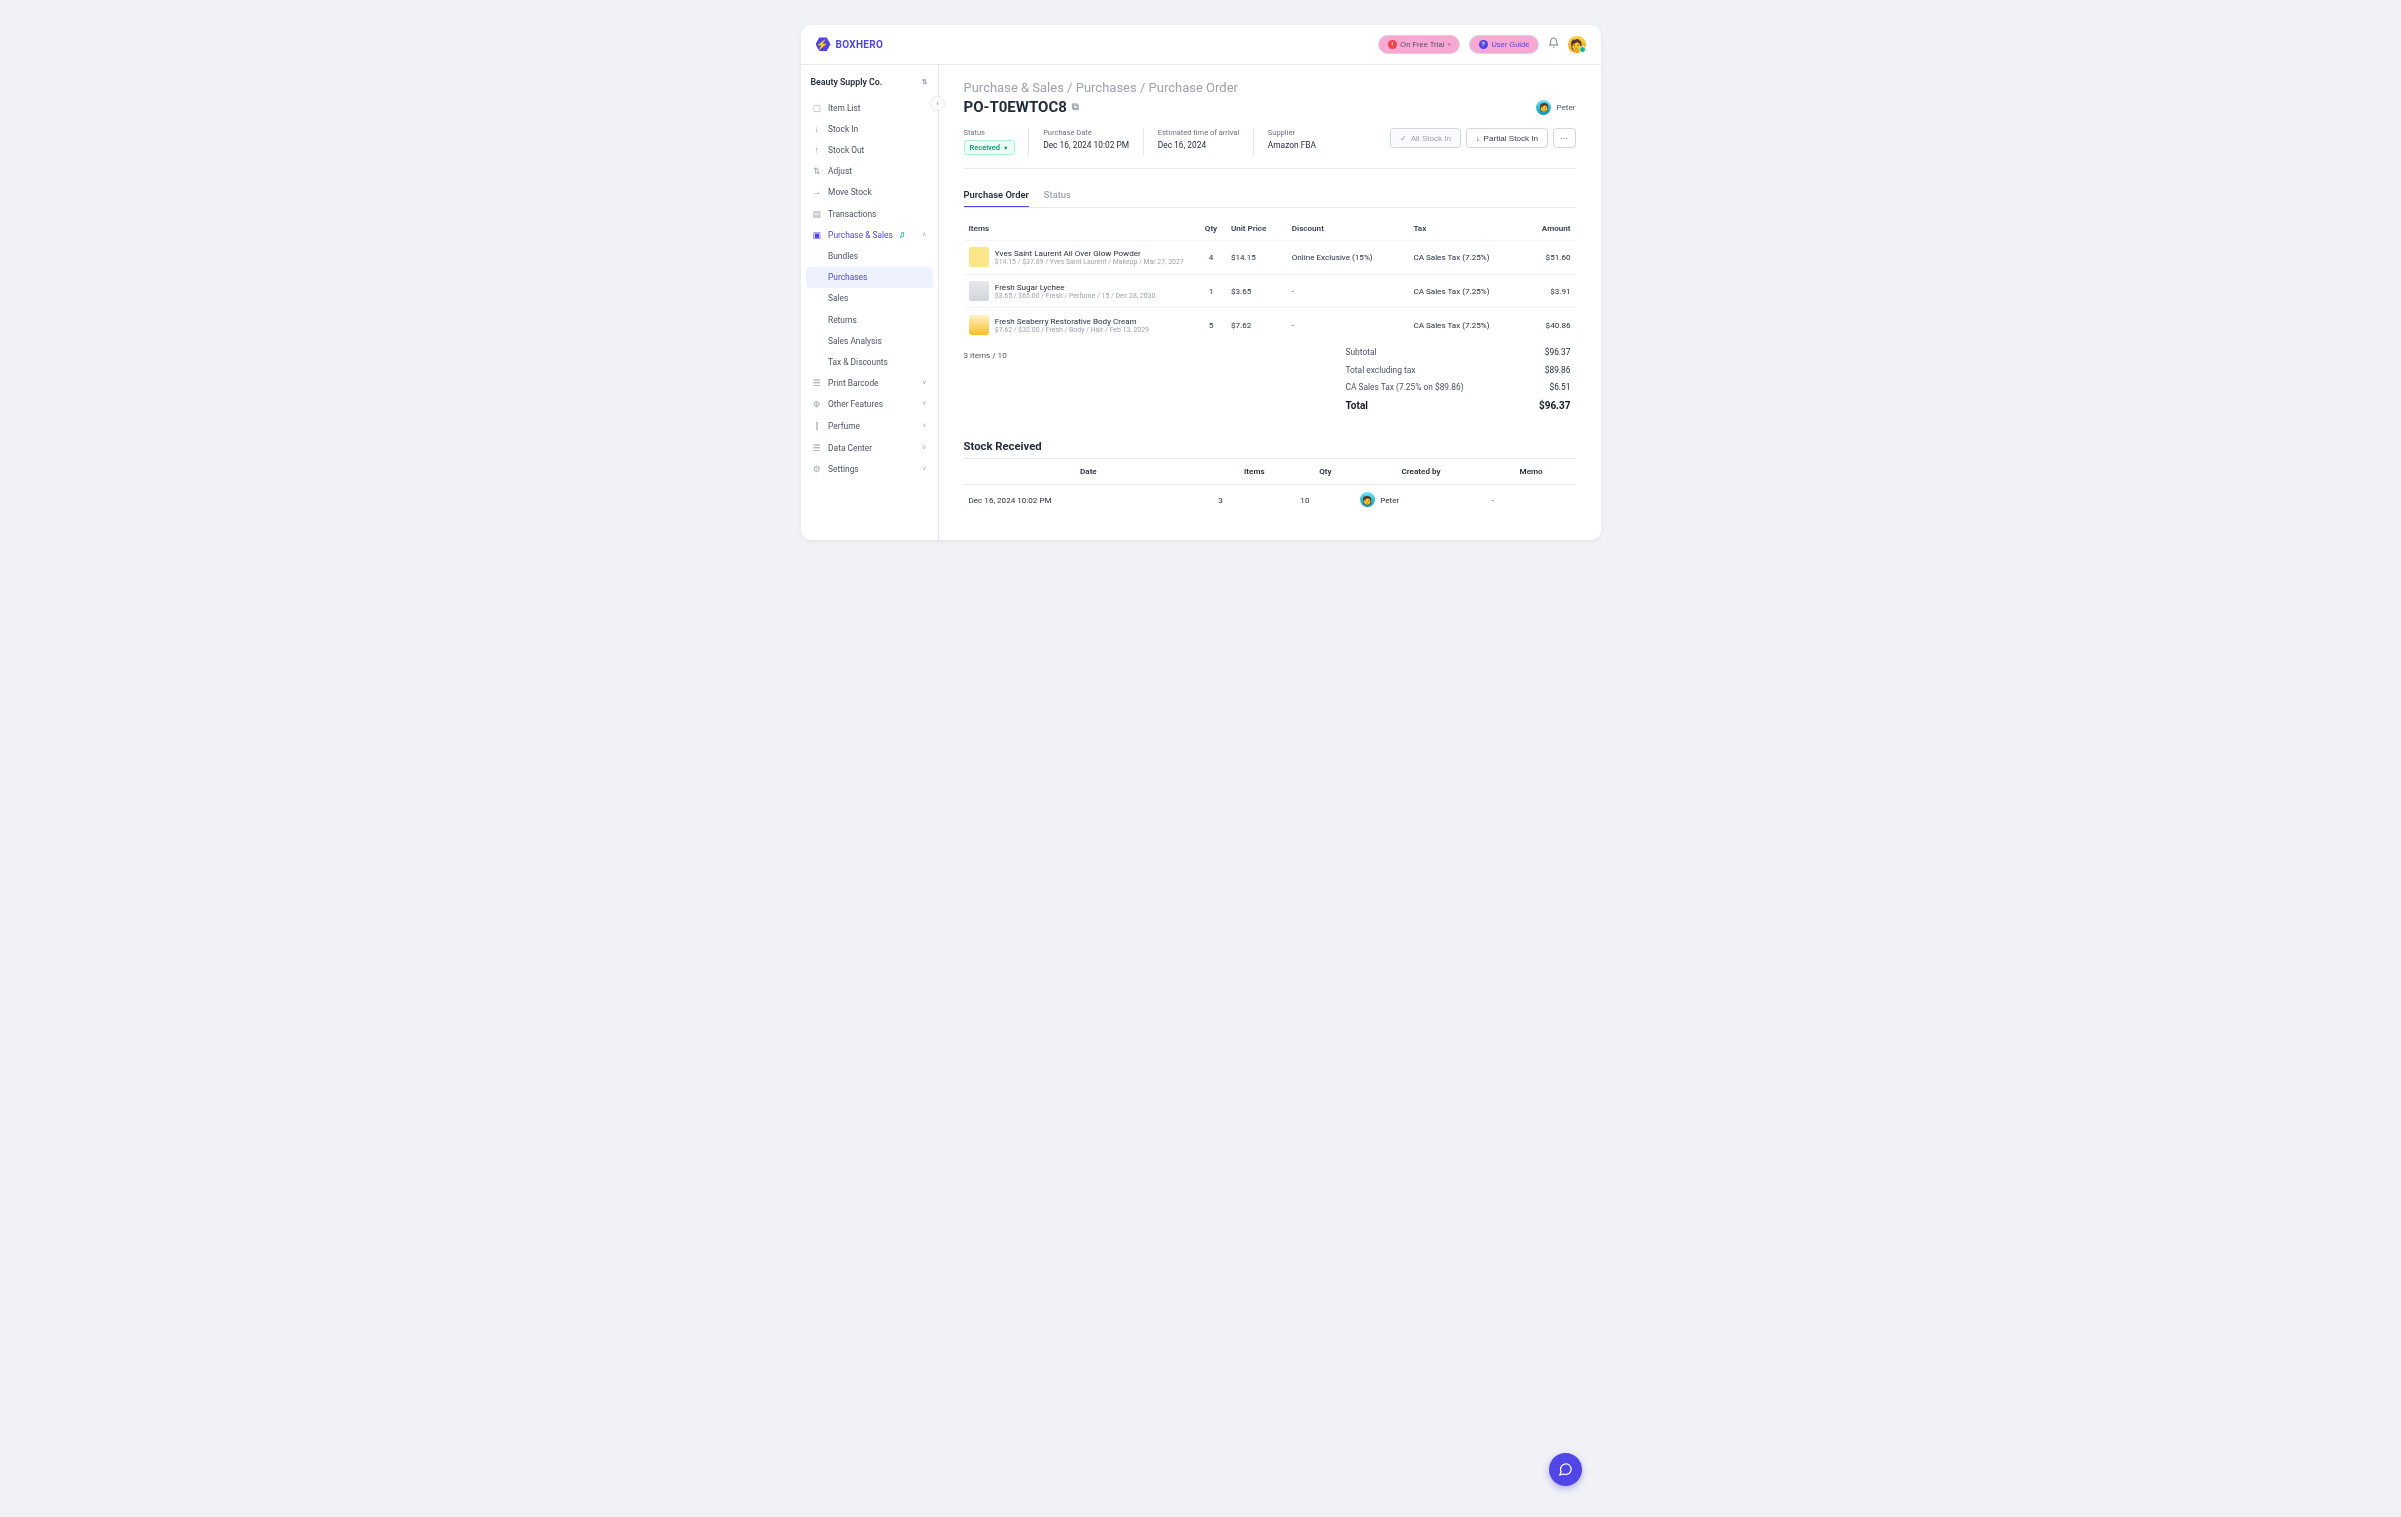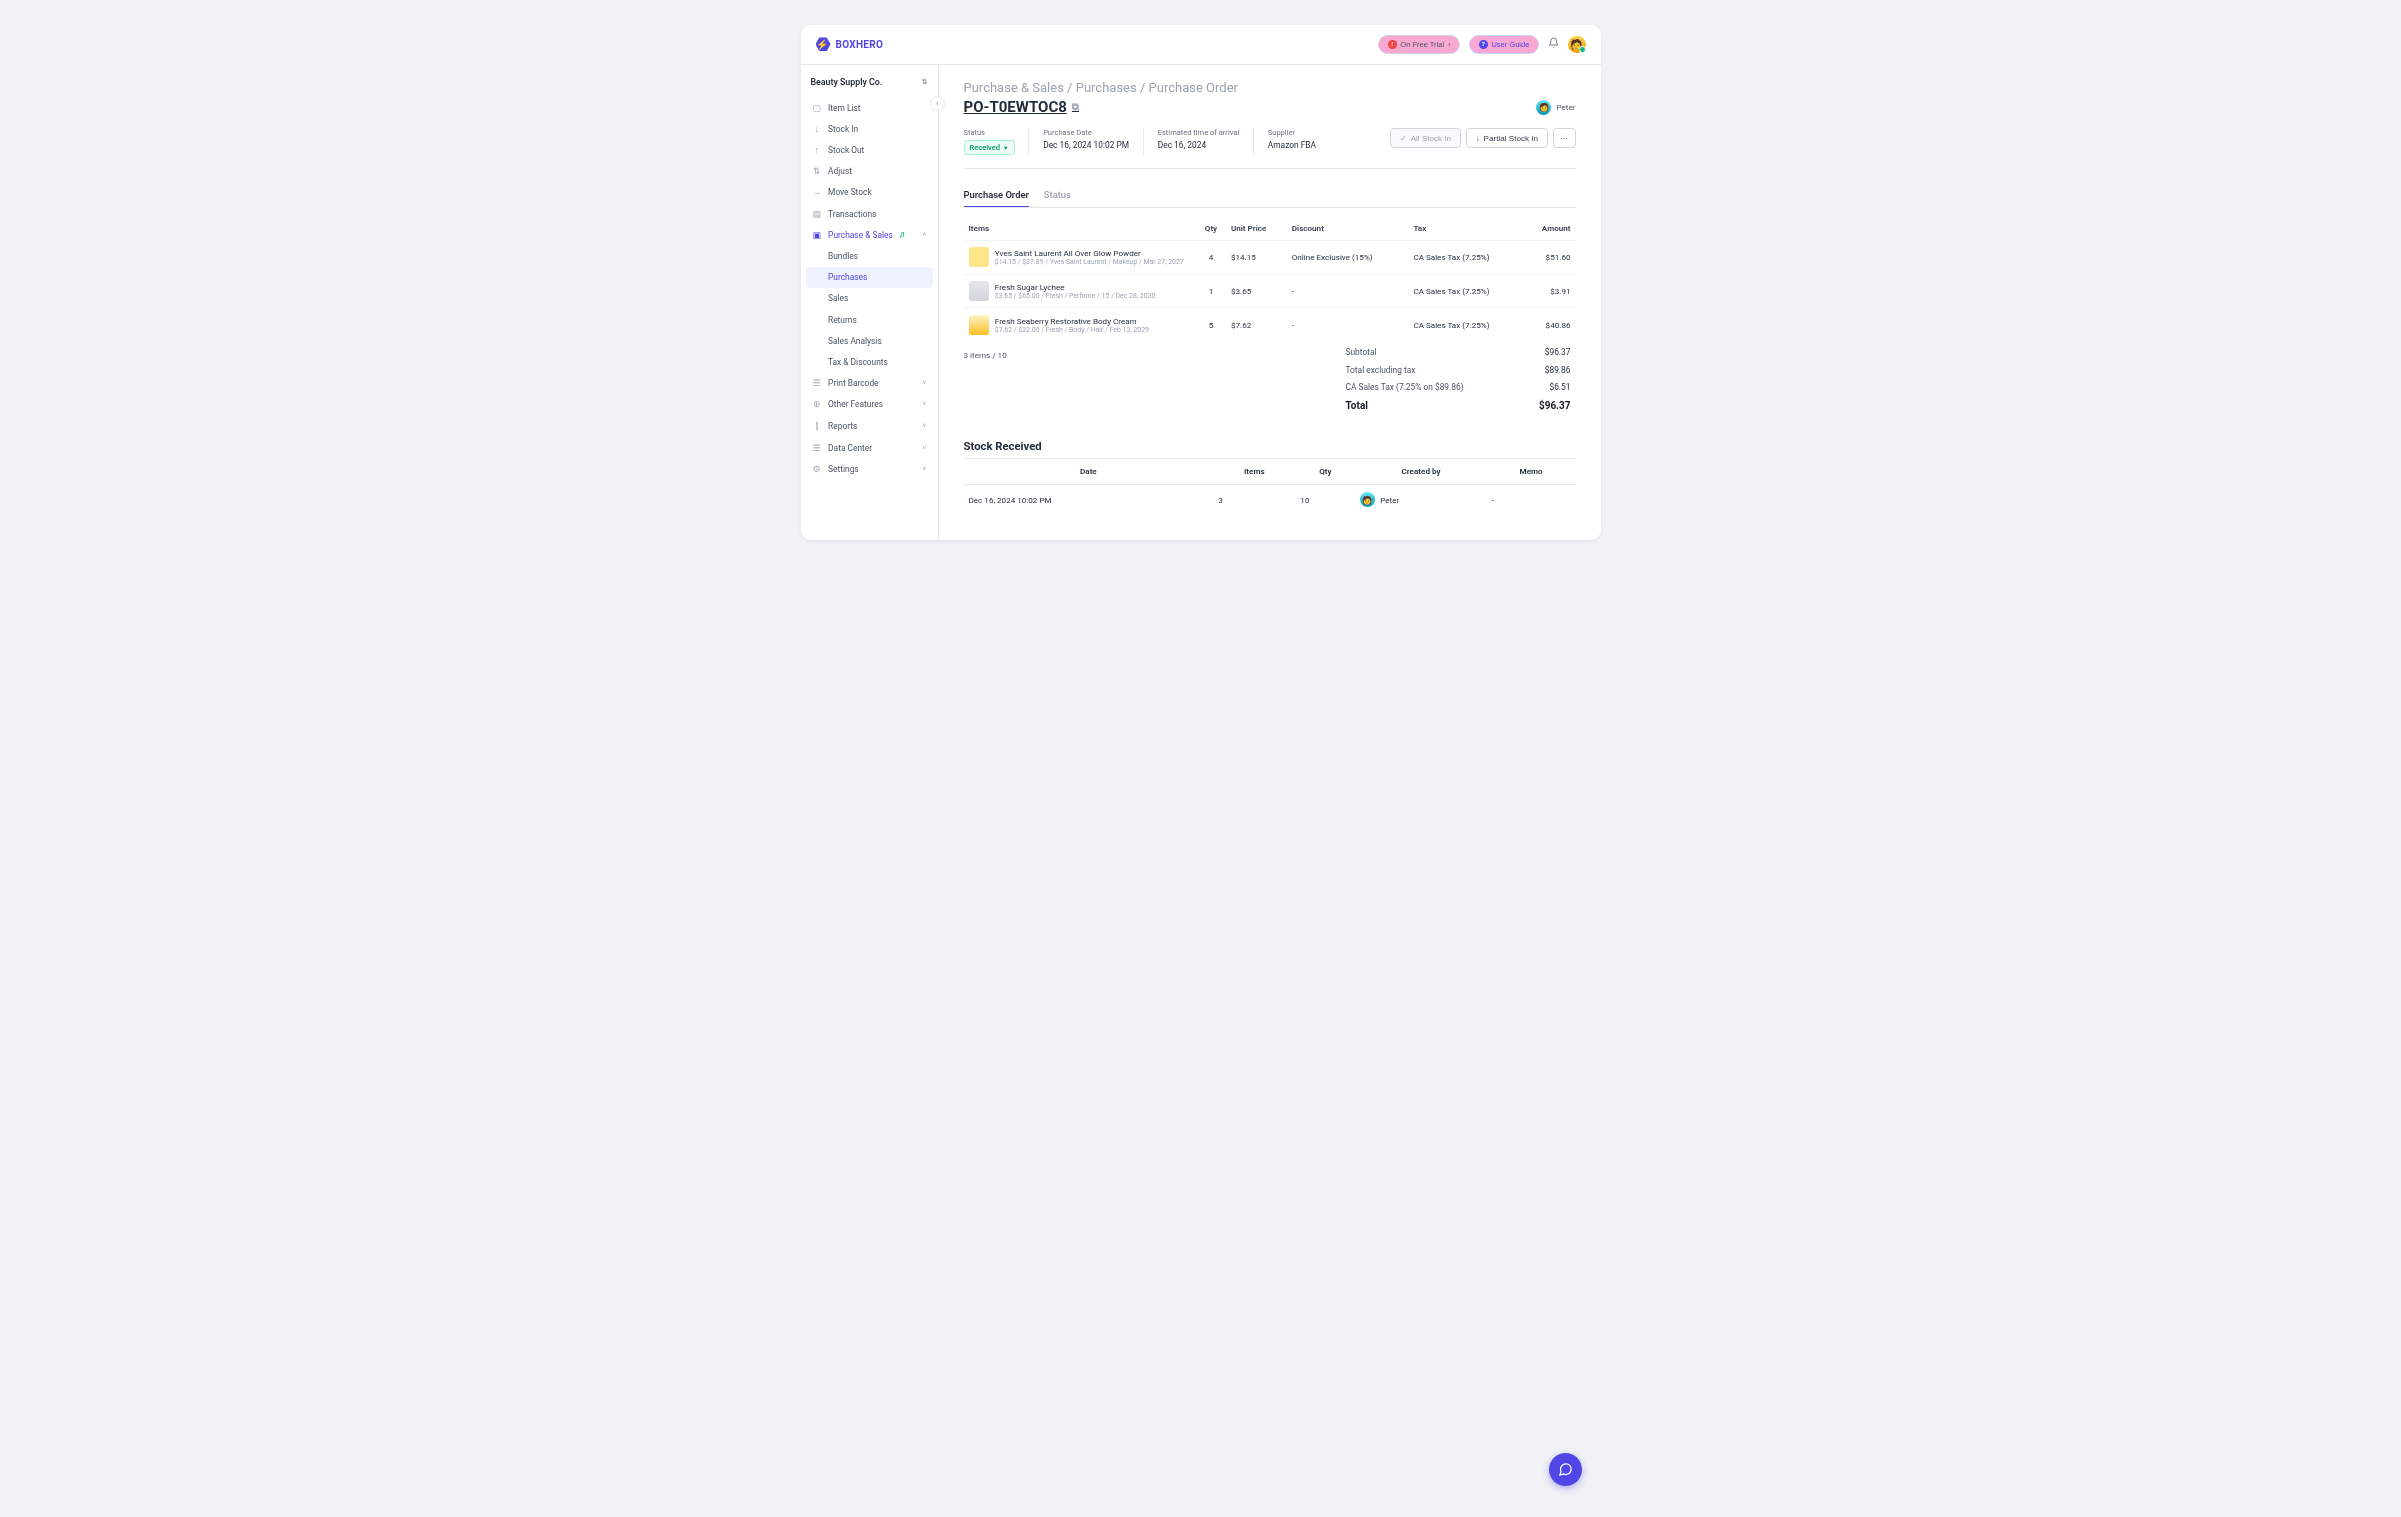--- a/index.html
+++ b/index.html
@@ -101,21 +101,21 @@
 .chevron { margin-left: auto; color: #9ca3af; font-size:6.9px;}
 
 .content {
   flex: 1;
   padding: 15px 25px;
   overflow-y: auto;
 }
 .breadcrumb { font-size: 13px; color: #9ca3af; margin-bottom: 3.8px; }
 .breadcrumb span { cursor: pointer; }
 .title-row { display: flex; align-items: center; justify-content: space-between; margin-bottom: 11.3px;}
-.po-title { font-size: 15px; font-weight: 700; display: flex; align-items: center; gap: 5px; text-decoration: underline; }
+.po-title { font-size: 15px; font-weight: 700; display: flex; align-items: center; gap: 5px; }
 .copy-icon { color: #9ca3af; cursor: pointer; font-size: 10px; }
 .creator { display: flex; align-items: center; gap: 5px; font-size: 8.1px; color: #4b5563; }
 .mini-avatar { width: 15px; height: 15px; border-radius: 50%; background: linear-gradient(#67e8f9,#0891b2); display:flex;align-items:center;justify-content:center; font-size:8.1px;}
 
 .info-row { display: flex; align-items: flex-start; justify-content: space-between; padding-bottom: 12.5px; border-bottom: 0.6px solid #e5e7eb; }
 .info-blocks { display: flex; gap: 0; }
 .info-block { padding: 0 13.8px; border-right: 0.6px solid #e5e7eb; }
 .info-block:first-child { padding-left: 0; }
 .info-block:last-child { border-right: none; }
 .info-label { font-size: 7.5px; color: #6b7280; margin-bottom: 3.8px; }
@@ -293,21 +293,21 @@
           <span>Print Barcode</span>
           <span class="chevron">˅</span>
         </div>
       <div class="nav-item">
           <span class="icon">⊕</span>
           <span>Other Features</span>
           <span class="chevron">˅</span>
         </div>
       <div class="nav-item">
           <span class="icon">⫿</span>
-          <span>Reports</span>
+          <span>Perfume</span>
           <span class="chevron">˅</span>
         </div>
       <div class="nav-item">
           <span class="icon">☰</span>
           <span>Data Center</span>
           <span class="chevron">˅</span>
         </div>
       <div class="nav-item">
           <span class="icon">⚙</span>
           <span>Settings</span>

